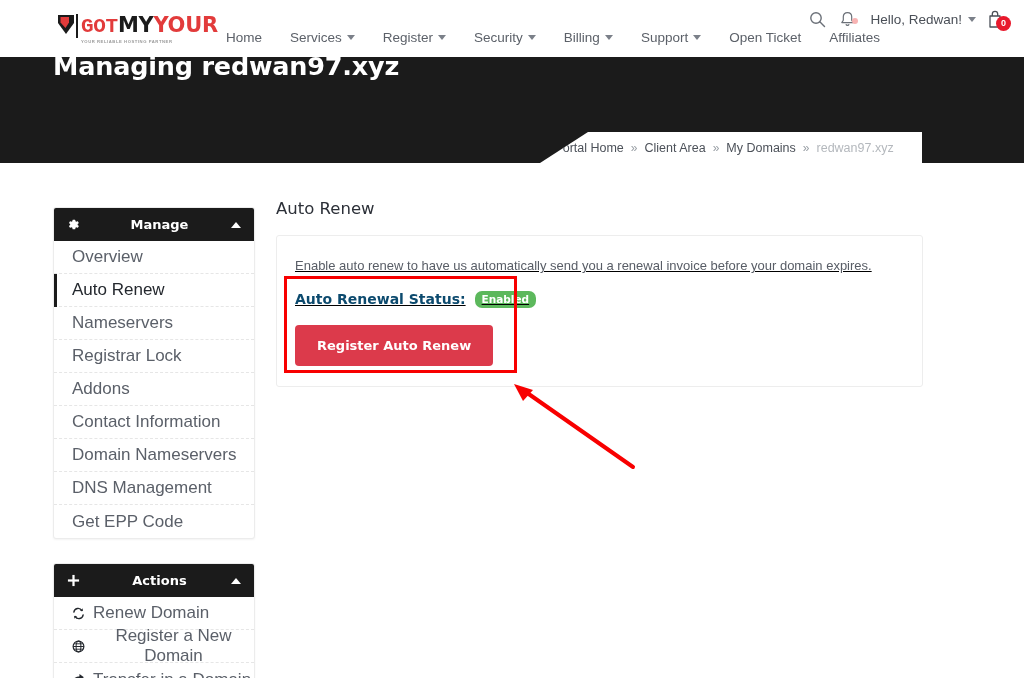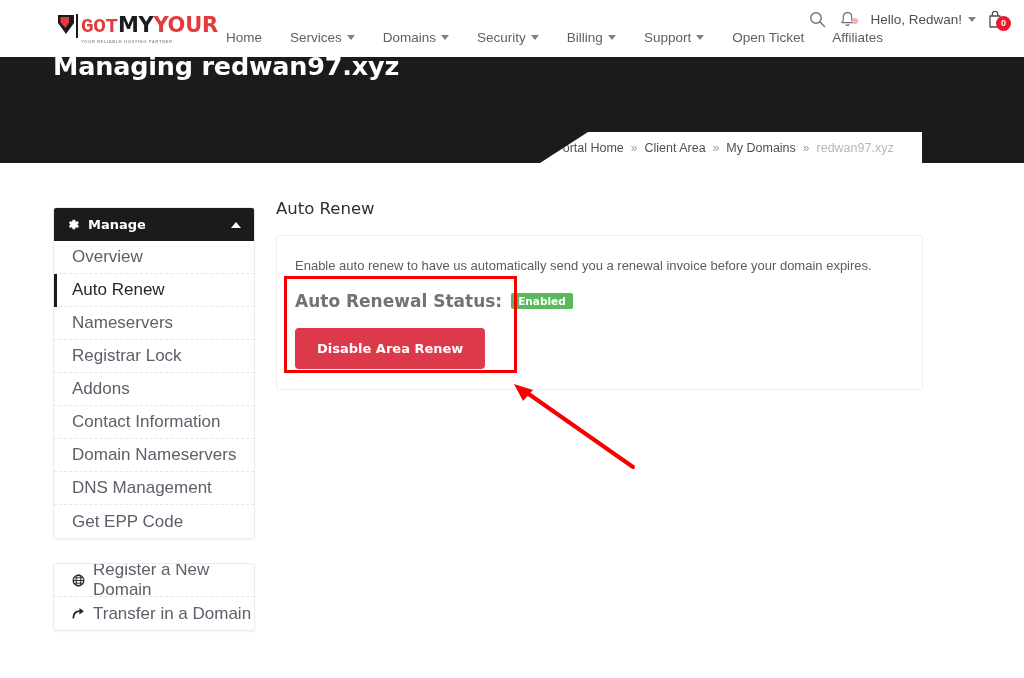--- a/index.html
+++ b/index.html
@@ -64,21 +64,21 @@
   .crumb { color: #4c5159; cursor: pointer; }
   .crumb.current { color: #b4b8bd; cursor: default; }
   .crumb-sep { color: #9aa0a6; font-size: 12px; }
 
   
   .body-area { position: absolute; left: 0; top: 163px; width: 1024px; height: 515px; background: #fff; }
 
   
   .sidebar { position: absolute; left: 53px; top: 44px; width: 202px; }
   .panel { background: #fff; border: 1px solid #ececec; border-radius: 3px;
-           box-shadow: 0 1px 2px rgba(0,0,0,0.05); overflow: hidden; margin-bottom: 24px; }
+           box-shadow: 0 1px 2px rgba(0,0,0,0.05); overflow: hidden; margin-bottom: 24px; text-align: center; }
   .panel-head { background: #1b1b1b; color: #fff; height: 33px; display: flex;
                 align-items: center; padding: 0 13px; font-size: 13px; font-weight: 700;
                 font-family: "DejaVu Sans", sans-serif; }
   .panel-head .ph-icon { margin-right: 8px; display: flex; align-items: center; }
   .panel-head .ph-label { flex: 1; }
   .chev-up { width: 0; height: 0; border-left: 5px solid transparent;
              border-right: 5px solid transparent; border-bottom: 6px solid #fff; }
   .sb-item { position: relative; height: 33px; display: flex; align-items: center;
              padding: 0 0 0 18px; font-size: 17px; color: #5b6069; cursor: pointer;
              border-bottom: 1px dashed #e6e6e6; }
@@ -86,27 +86,27 @@
   .sb-item.active { color: #24282e; }
   .sb-item.active::before { content: ""; position: absolute; left: 0; top: 0;
                             width: 3px; height: 33px; background: #1b1b1b; }
   .sb-item .sb-ic { margin-right: 8px; display: flex; align-items: center; color: #24282e; }
 
   
   .main { position: absolute; left: 276px; top: 36px; width: 647px; }
   .main-title { font-size: 16.5px; color: #2c3038; font-weight: 400; margin-bottom: 17px;
                 font-family: "DejaVu Sans", sans-serif; }
   .card { border: 1px solid #ededed; border-radius: 3px; background: #fff;
-          padding: 22px 18px 20px 18px; min-height: 140px; position: relative; }
+          padding: 22px 18px 20px 18px; min-height: 140px; position: relative; text-decoration: underline; }
   .card-desc { font-size: 13px; color: #585d66; margin: 0 0 18px 0; }
   .status-row { display: flex; align-items: center; gap: 9px; margin-bottom: 17px; }
-  .status-label { font-size: 17px; font-weight: 700; color: #737373;
+  .status-label { font-size: 14px; font-weight: 700; color: #0c4a6e;
                   font-family: "DejaVu Sans", sans-serif; }
   .badge-enabled { background: #5cb85c; color: #fff; font-size: 10.5px; font-weight: 700;
-                   padding: 3px 7px; border-radius: 2px; line-height: 1;
+                   padding: 3px 7px; border-radius: 7px; line-height: 1;
                    font-family: "DejaVu Sans", sans-serif; }
   .btn-danger { background: #dc3a4b; color: #fff; border: none; border-radius: 4px;
                 padding: 13px 22px; font-size: 13px; font-weight: 700; cursor: pointer;
                 font-family: "DejaVu Sans", sans-serif; }
 
   
   .anno-box { position: absolute; left: 284px; top: 276px; width: 233px; height: 97px;
               border: 3px solid #f80000; pointer-events: none; z-index: 30; }
   .anno-arrow { position: absolute; left: 495px; top: 370px; z-index: 30; pointer-events: none; }
 </style>
@@ -135,21 +135,21 @@
 
     <div class="navlinks">
       <div class="navlink">
         <span>Home</span>
       </div>
       <div class="navlink">
         <span>Services</span>
         <span class="caret-d"></span>
       </div>
       <div class="navlink">
-        <span>Domains</span>
+        <span>Register</span>
         <span class="caret-d"></span>
       </div>
       <div class="navlink">
         <span>Security</span>
         <span class="caret-d"></span>
       </div>
       <div class="navlink">
         <span>Billing</span>
         <span class="caret-d"></span>
       </div>
@@ -246,20 +246,41 @@
         </div>
         <div class="sb-item">
           <span>DNS Management</span>
         </div>
         <div class="sb-item">
           <span>Get EPP Code</span>
         </div>
       </div>
 
       <div class="panel">
+        <div class="panel-head">
+          <span class="ph-icon">
+            <svg width="13" height="13" viewBox="0 0 14 14">
+              <rect x="5.8" y="1" width="2.4" height="12" fill="#ffffff"></rect>
+              <rect x="1" y="5.8" width="12" height="2.4" fill="#ffffff"></rect>
+            </svg>
+          </span>
+          <span class="ph-label">Actions</span>
+          <span class="chev-up"></span>
+        </div>
+        <div class="sb-item">
+          <span class="sb-ic">
+            <svg width="13" height="13" viewBox="0 0 14 14">
+              <path d="M2 5.5 A4.6 4.6 0 0 1 10.6 3.9" fill="none" stroke="#24282e" stroke-width="1.5" stroke-linecap="round"></path>
+              <path d="M12 8.5 A4.6 4.6 0 0 1 3.4 10.1" fill="none" stroke="#24282e" stroke-width="1.5" stroke-linecap="round"></path>
+              <path d="M11.6 1.4 L11.6 4.4 L8.6 4.4 Z" fill="#24282e"></path>
+              <path d="M2.4 12.6 L2.4 9.6 L5.4 9.6 Z" fill="#24282e"></path>
+            </svg>
+          </span>
+          <span>Renew Domain</span>
+        </div>
         <div class="sb-item">
           <span class="sb-ic">
             <svg width="13" height="13" viewBox="0 0 14 14">
               <circle cx="7" cy="7" r="5.8" fill="none" stroke="#24282e" stroke-width="1.3"></circle>
               <ellipse cx="7" cy="7" rx="2.6" ry="5.8" fill="none" stroke="#24282e" stroke-width="1.1"></ellipse>
               <line x1="1.2" y1="7" x2="12.8" y2="7" stroke="#24282e" stroke-width="1.1"></line>
               <line x1="2.2" y1="4.1" x2="11.8" y2="4.1" stroke="#24282e" stroke-width="1"></line>
               <line x1="2.2" y1="9.9" x2="11.8" y2="9.9" stroke="#24282e" stroke-width="1"></line>
             </svg>
           </span>
@@ -278,21 +299,21 @@
     </div>
 
     <div class="main">
       <div class="main-title">Auto Renew</div>
       <div class="card">
         <p class="card-desc">Enable auto renew to have us automatically send you a renewal invoice before your domain expires.</p>
         <div class="status-row">
           <span class="status-label">Auto Renewal Status:</span>
           <span class="badge-enabled">Enabled</span>
         </div>
-        <button class="btn-danger">Disable Area Renew</button>
+        <button class="btn-danger">Register Auto Renew</button>
       </div>
     </div>
   </div>
 
   <div class="anno-box"></div>
   <svg class="anno-arrow" width="150" height="105" viewBox="0 0 150 105">
     <line x1="138" y1="97" x2="28" y2="20" stroke="#f80000" stroke-width="4" stroke-linecap="round"></line>
     <path d="M19 14 L38 20 L28 31 Z" fill="#f80000"></path>
   </svg>
 

